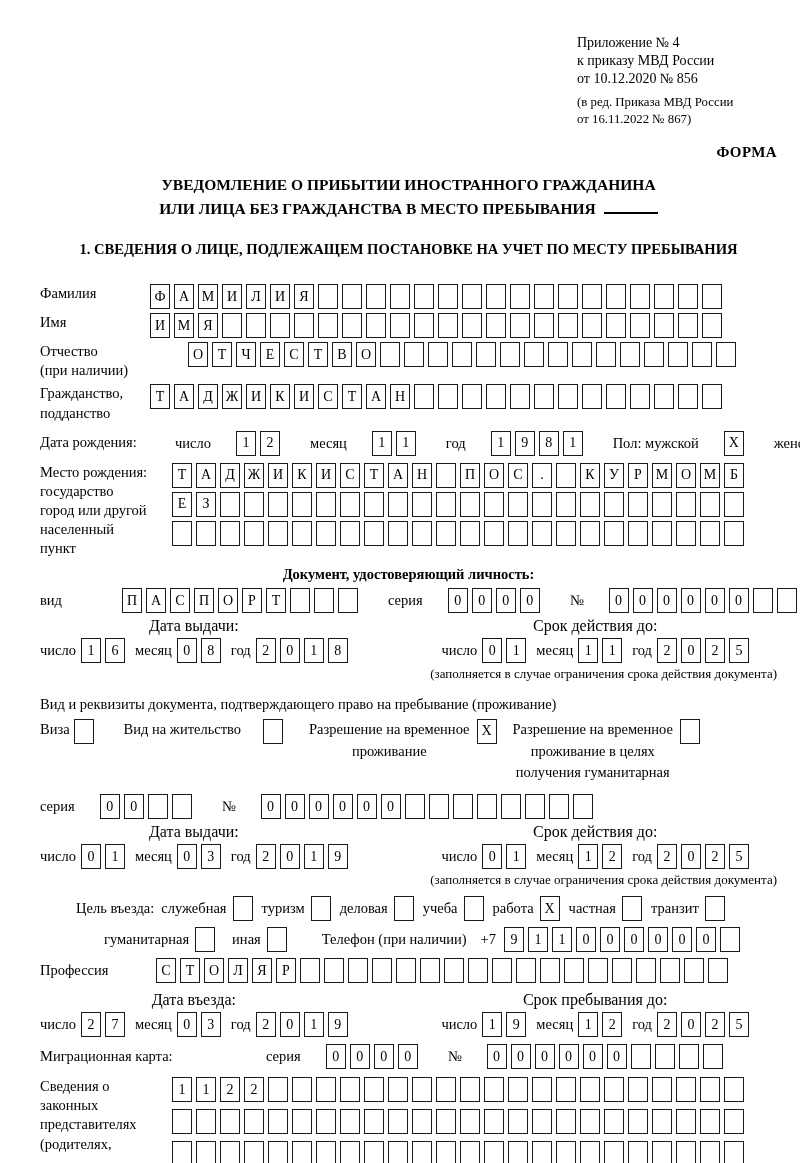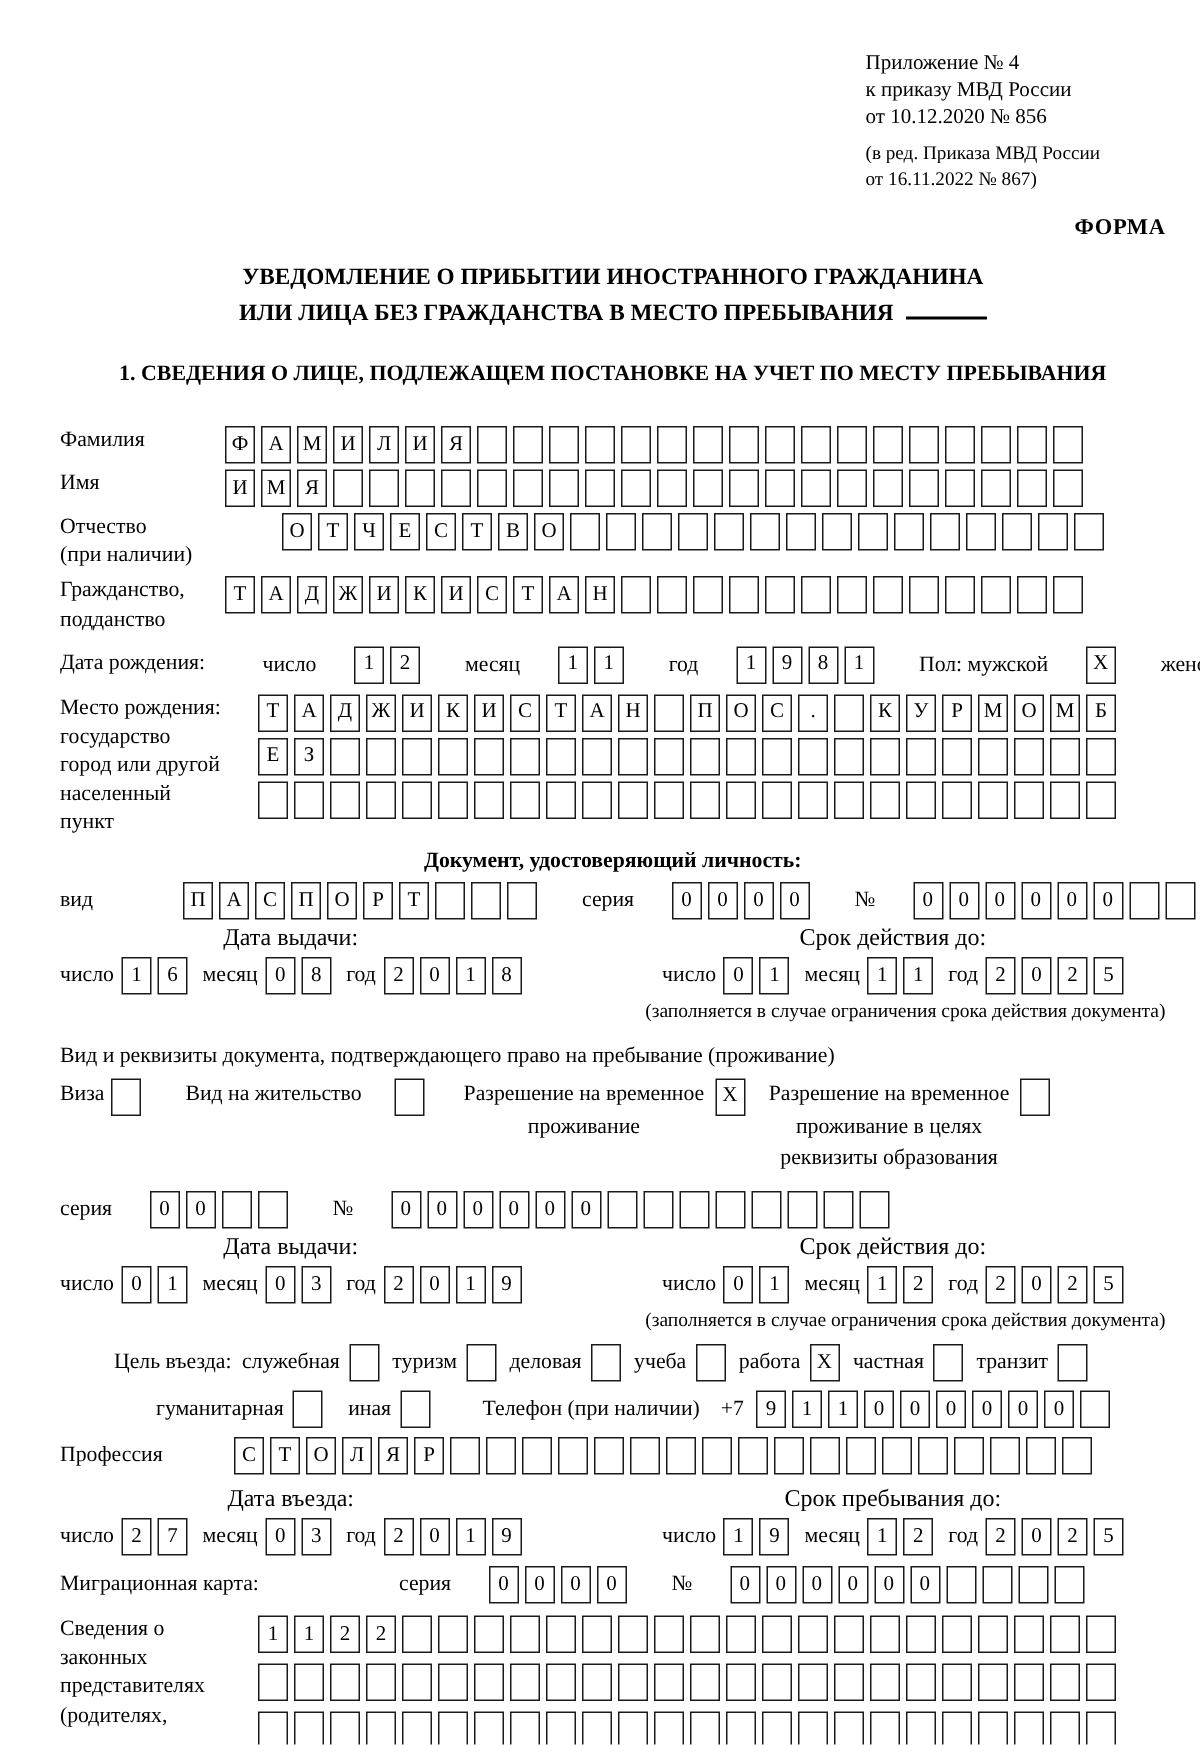--- a/index.html
+++ b/index.html
@@ -426,21 +426,21 @@
         <div>проживание</div>
       </span>
       <span class="cells optbox">
           <span class="cell">X</span>
         </span>
     </span>
     <span class="opt" style="margin-left:16px;">
       <span class="optlabel center">
         <div>Разрешение на временное</div>
         <div>проживание в целях</div>
-        <div>реквизиты образования</div>
+        <div>получения гуманитарная</div>
       </span>
       <span class="cells optbox">
           <span class="cell"></span>
         </span>
     </span>
   </div>
 
   <div class="frow vcenter" style="margin-top:10px;">
     <span class="w first">серия</span>
     <span class="cells">

